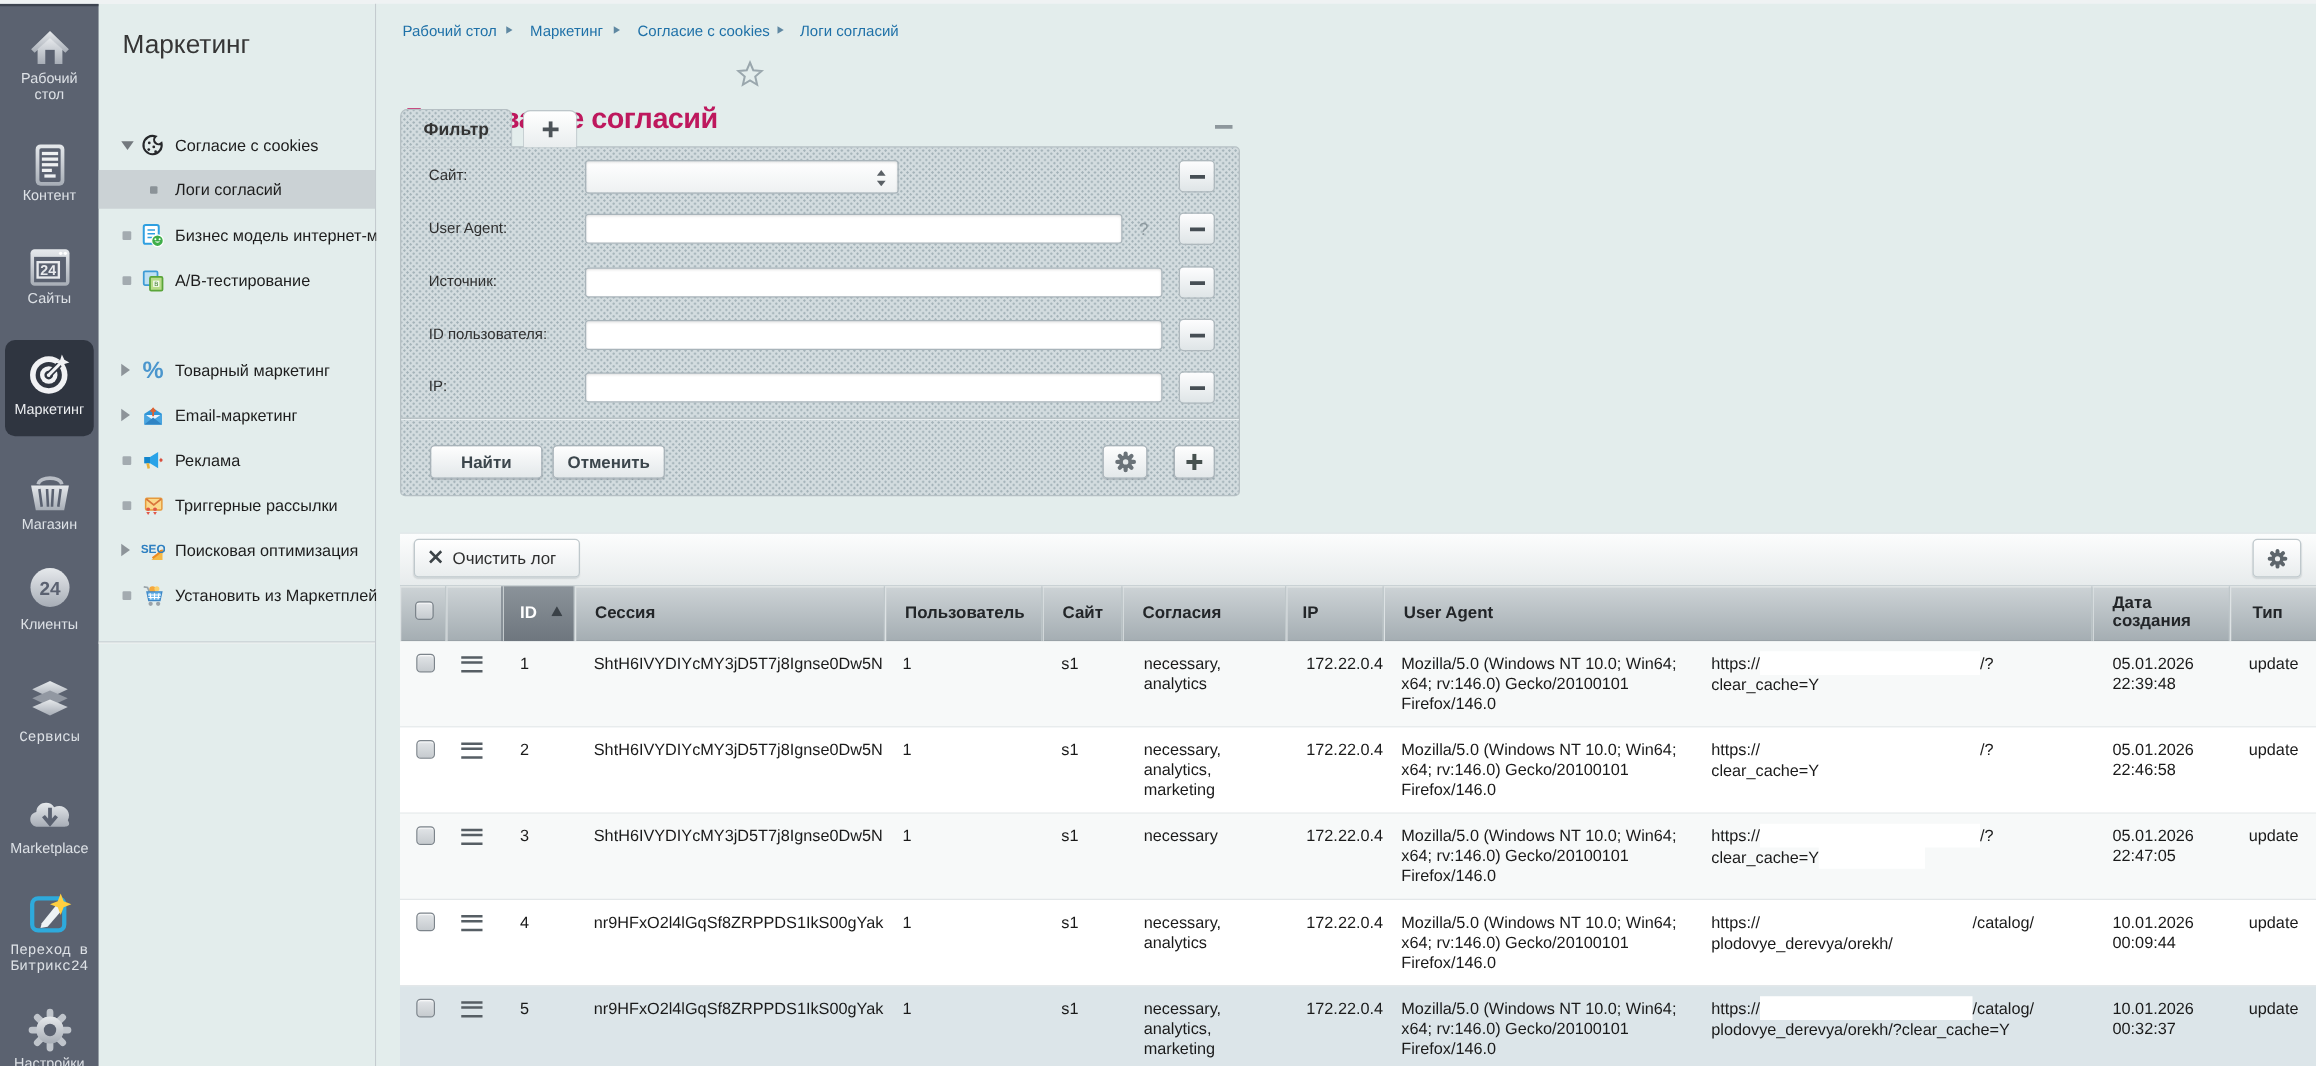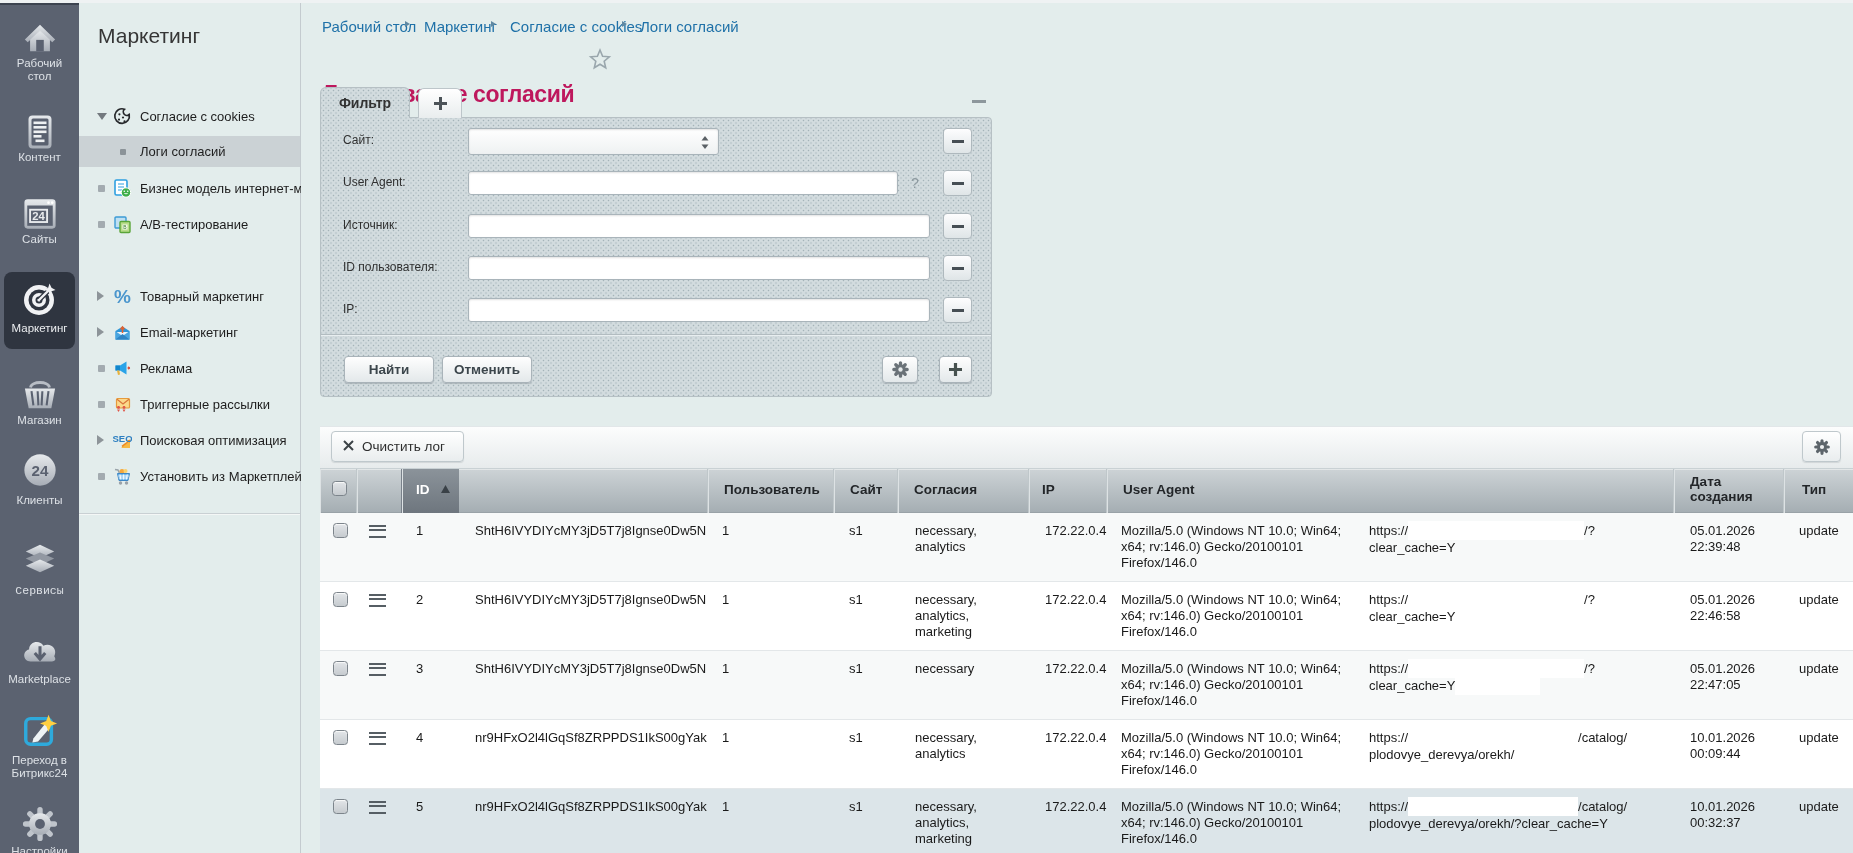--- a/index.html
+++ b/index.html
@@ -19,21 +19,21 @@
 .tri.down{border-left:5px solid transparent;border-right:5px solid transparent;border-top:7px solid #73797e;}
 .tri.right{border-top:5px solid transparent;border-bottom:5px solid transparent;border-left:7px solid #8d9499;}
 .mi .ico{position:absolute;left:34px;top:8px;width:19px;height:19px;}
 .mi .txt{position:absolute;left:61px;top:10px;font-size:13px;color:#1d1d1d;white-space:nowrap;}
 #mi-sel{position:absolute;left:0;top:133px;width:221px;height:31px;background:#cbd2d5;}
 #mi-sel .mark{position:absolute;left:41px;top:13px;width:6px;height:6px;background:#8b9398;border-radius:1px;}
 #mi-sel .txt{position:absolute;left:61px;top:8px;font-size:13px;color:#1d1d1d;}
 #mp-div{position:absolute;left:0;top:510px;width:221px;height:1px;background:#c9d0d3;border-bottom:1px solid #f4f7f6;}
 
 #main{left:301px;top:0;width:1552px;height:853px;background:#e3edec;}
-.crumb{color:#1f71a8;font-size:15px;text-decoration:none;position:absolute;top:18px;white-space:nowrap;}
+.crumb{color:#1f71a8;font-size:12px;text-decoration:none;position:absolute;top:18px;white-space:nowrap;}
 .carrow{position:absolute;top:21px;width:0;height:0;border-top:3.5px solid transparent;border-bottom:3.5px solid transparent;border-left:5px solid #5f88a2;}
 #title{position:absolute;left:21px;top:45px;font-size:23px;letter-spacing:-0.4px;font-weight:bold;color:#be185d;margin-top:36px;}
 #star{position:absolute;left:287px;top:47px;}
 
 .dotted{background-color:#d3dcdf;background-image:radial-gradient(circle,#a4b3b9 0.8px,rgba(0,0,0,0) 1.05px),radial-gradient(circle,#a4b3b9 0.8px,rgba(0,0,0,0) 1.05px);background-size:5px 5px;background-position:0 0,2.5px 2.5px;}
 #ftab{position:absolute;left:19px;top:87px;width:90px;height:31px;border:1px solid #b6c0c4;border-bottom:none;border-radius:6px 6px 0 0;box-sizing:border-box;text-align:center;line-height:30px;font-size:14px;font-weight:bold;color:#333;z-index:3;}
 #ftab2{position:absolute;left:117px;top:88px;width:44px;height:30px;background:linear-gradient(#ffffff,#e9edee);border:1px solid #bdc6ca;border-bottom:none;border-radius:6px 6px 0 0;box-sizing:border-box;z-index:2;text-align:center;}
 #fmin{position:absolute;left:671px;top:100px;width:14px;height:3px;background:#8d979c;}
 #fpanel{position:absolute;left:19px;top:117px;width:672px;height:280px;border:1px solid #b6c0c4;box-sizing:border-box;border-radius:0 4px 4px 4px;}
 #ffoot{position:absolute;left:0px;bottom:0px;width:670px;height:61px;border-top:1px solid #b2bcc0;box-shadow:inset 0 1px 0 #e8eef0;}
@@ -128,21 +128,21 @@
         <path d="M4 17.5 L19 24.5 L34 17.5 L19 11 Z" fill="#9298a2"></path>
         <path d="M4 25 L19 32 L34 25 L19 18.5 Z" fill="url(#gi)"></path>
       </svg>
 Сервисы</div>
 <div class="lb-item" style="top:628px;">
 <svg class="lb-ico" width="38" height="36" viewBox="0 0 40 36" style="margin-bottom:4px;">
         <path d="M10 29 C2 29 1 18 8.5 16.5 C8.5 8 20 6 23.5 12.5 C31 8.5 39 16 35 23.5 C38.5 29 33 29 30 29 Z" fill="url(#gi)"></path>
         <path d="M20 13 L20 25 M14.5 20 L20 26.5 L25.5 20" stroke="#5a6170" stroke-width="3.2" fill="none"></path>
       </svg>
 Marketplace</div>
-<div class="lb-item" style="top:707px;line-height:13px;">
+<div class="lb-item" style="top:707px;line-height:13px;font-family:Liberation Mono, monospace;">
 <svg class="lb-ico" width="40" height="38" viewBox="0 0 40 40" style="margin-bottom:4px;">
         <rect x="5" y="7" width="27" height="27" rx="5" fill="none" stroke="#2eaadc" stroke-width="3.6"></rect>
         <path d="M13 28 L25 13 L30 17 L18 31 L12 32 Z" fill="#eef3f5"></path>
         <path d="M29 3 L31.5 9.5 L38 12 L31.5 14.5 L29 21 L26.5 14.5 L20 12 L26.5 9.5 Z" fill="#ffcf40"></path>
       </svg>
 Переход в<br>Битрикс24</div>
 <div class="lb-item" style="top:801px;">
 <svg class="lb-ico" width="36" height="36" viewBox="0 0 40 40" style="margin-bottom:3px;">
         <g fill="url(#gi)">
           <circle cx="20" cy="20" r="12"></circle>
@@ -332,20 +332,23 @@
     <div class="hc" style="left:0;width:36px;border-left:none;">
           <div class="chk" style="left:12px;top:12px;"></div>
         </div>
     <div class="hc" style="left:36px;width:45px;"></div>
     <div class="hc" id="hid" style="left:81px;width:58px;">
           <span style="left:14px;">ID</span>
           <svg style="position:absolute;left:39px;top:16px;" width="9" height="8" viewBox="0 0 9 8">
             <path d="M4.5 0 L9 8 L0 8 Z" fill="#3a4147"></path>
           </svg>
         </div>
+    <div class="hc" style="left:139px;width:248px;">
+          <span>Сессия</span>
+        </div>
     <div class="hc" style="left:387px;width:126px;">
           <span>Пользователь</span>
         </div>
     <div class="hc" style="left:513px;width:64px;">
           <span>Сайт</span>
         </div>
     <div class="hc" style="left:577px;width:131px;">
           <span>Согласия</span>
         </div>
     <div class="hc" style="left:708px;width:78px;">

